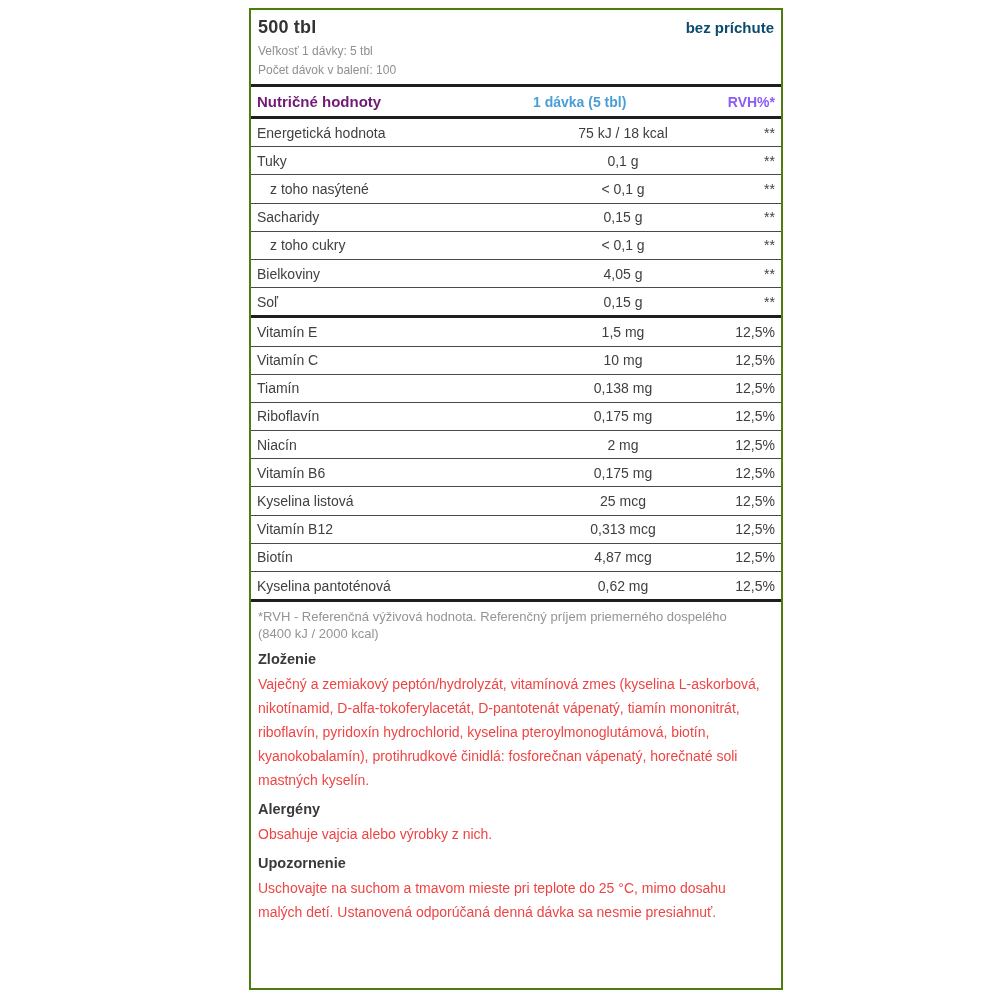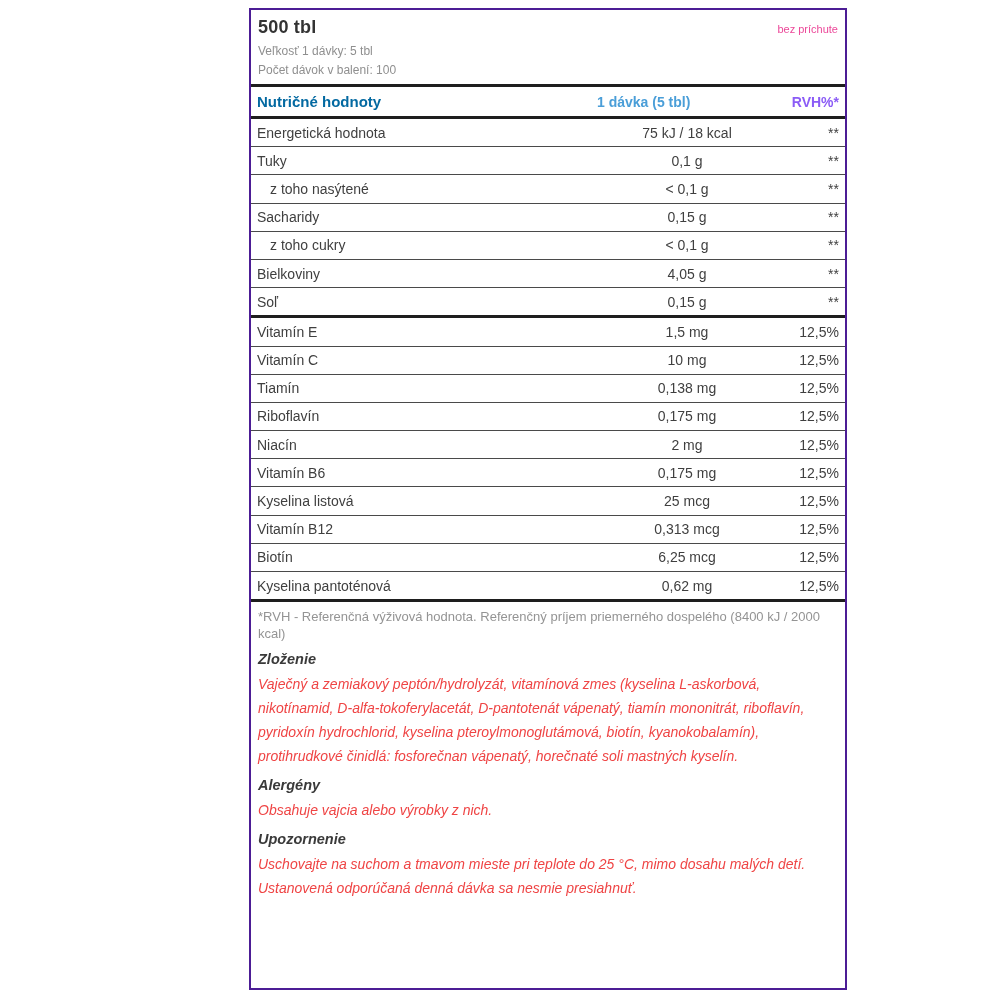--- a/index.html
+++ b/index.html
@@ -6,43 +6,43 @@
   body {
     width:1000px; height:1000px;
     background:#ffffff;
     font-family:"Liberation Sans", sans-serif;
     -webkit-font-smoothing:antialiased;
   }
   .page { position:relative; width:1000px; height:1000px; background:#fff; overflow:hidden; }
 
   .label-box {
     position:absolute; left:249px; top:8px;
-    width:598px; height:982px;
+    width:534px; height:982px;
     box-sizing:border-box;
-    border:2px solid #4c1d95;
+    border:2px solid #4d7c0f;
     background:#fff;
     overflow:hidden;
   }
 
   
   .head { padding:7px 7px 0 7px; border-bottom:3px solid #1e1e1e; }
   .head-row { display:flex; justify-content:space-between; align-items:baseline; margin-bottom:4px; }
   .pack-size  { font-size:18px; font-weight:bold; color:#333; letter-spacing:0.2px; }
-  .flavor     { font-size:11px; font-weight:normal; color:#ec4899; }
+  .flavor     { font-size:15px; font-weight:bold; color:#0c4a6e; }
   .sub { font-size:12px; color:#8f8f8f; line-height:19px; }
   .sub:last-child { padding-bottom:4px; }
 
   
   .thead {
     display:flex; align-items:center;
     height:29px; padding:0 6px;
     border-bottom:3px solid #1e1e1e;
     font-weight:bold;
   }
-  .thead .c-label { flex:1; font-size:15px; color:#0369a1; }
+  .thead .c-label { flex:1; font-size:15px; color:#701a75; }
   .thead .c-value { width:180px; text-align:left; font-size:14px; }
   .thead .c-rvh   { width:62px;  text-align:right;  font-size:14px; color:#8b5cf6; }
   .blue { color:#4a9ed8; }
 
   .row {
     display:flex; align-items:center;
     height:27.2px; padding:0 6px;
     border-bottom:1px solid #4a4a4a;
     font-size:14px; color:#3f3f3f;
   }
@@ -50,21 +50,21 @@
   .row .lbl { flex:1; }
   .row.indent .lbl { padding-left:13px; }
   .row .val { width:180px; text-align:center; }
   .row .rvh { width:62px; text-align:right; }
 
   
   .footnotes { padding:6px 23px 0 7px; font-size:13px; color:#949494; line-height:17px; }
   .fn2 { margin-top:4px; }
 
   
-  .section { padding:0 7px;font-style:italic; }
+  .section { padding:0 7px; }
   .sec-head { font-size:14.5px; font-weight:bold; color:#3a3a3a; line-height:22px; margin:6px 0 2px 0; }
   .sec-body { font-size:14px; color:#ef4444; line-height:24px; }
 </style>
 </head>
 <body>
 
 <div class="page">
   <div class="label-box">
 
     <div class="head">
@@ -153,21 +153,21 @@
           <span class="val">25 mcg</span>
           <span class="rvh">12,5%</span>
         </div>
         <div class="row">
           <span class="lbl">Vitamín B12</span>
           <span class="val">0,313 mcg</span>
           <span class="rvh">12,5%</span>
         </div>
         <div class="row">
           <span class="lbl">Biotín</span>
-          <span class="val">6,25 mcg</span>
+          <span class="val">4,87 mcg</span>
           <span class="rvh">12,5%</span>
         </div>
         <div class="row thick">
           <span class="lbl">Kyselina pantoténová</span>
           <span class="val">0,62 mg</span>
           <span class="rvh">12,5%</span>
         </div>
       </div>
 
     <div class="footnotes">

